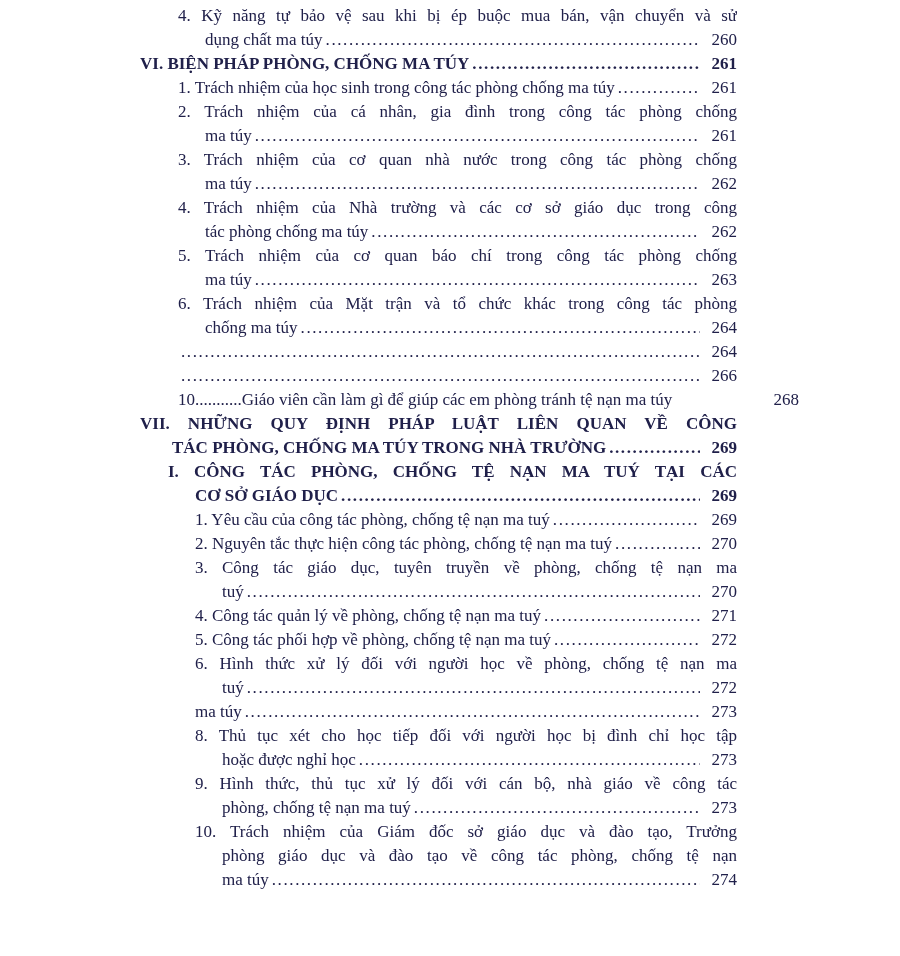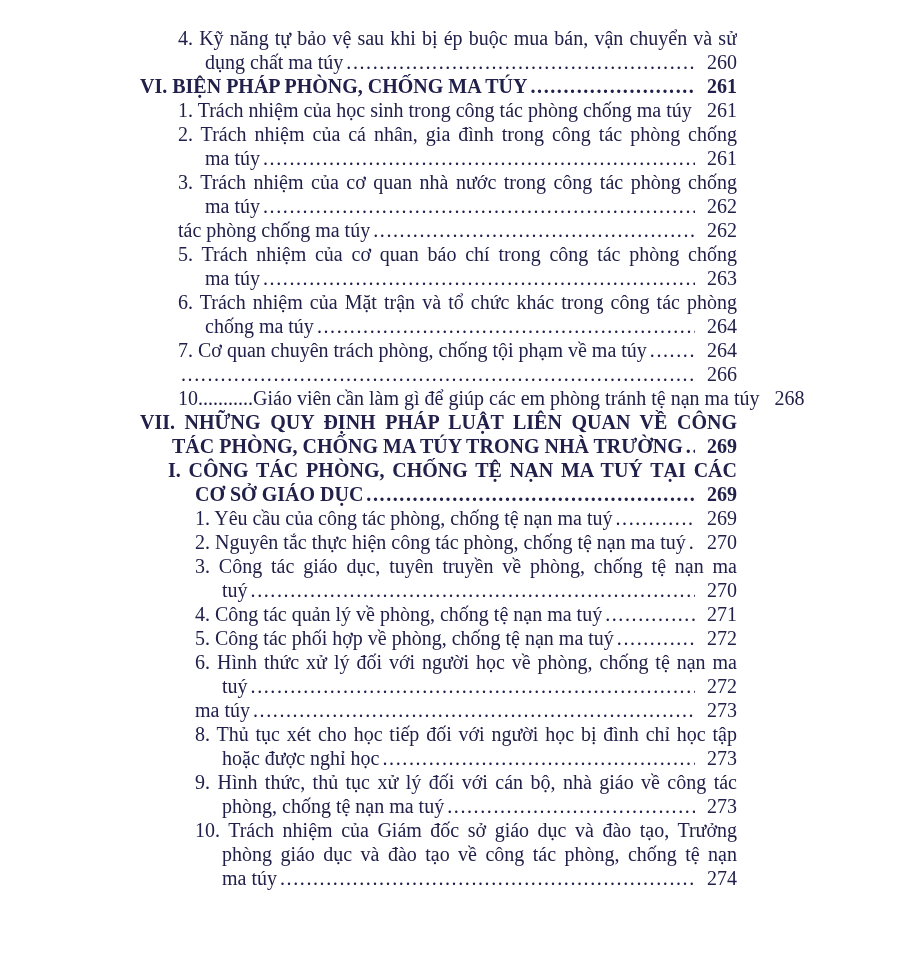--- a/index.html
+++ b/index.html
@@ -17,23 +17,23 @@
     width: 900px;
     height: 956px;
     background: #ffffff;
     overflow: hidden;
     color: var(--ink, #20204a);
   }
 
   .toc {
     position: absolute;
     left: 140px;
-    top: 26px;
+    top: 4px;
     width: 597px;
-    font-size: 20px;
+    font-size: 17px;
     line-height: 24px;
   }
 
   .entry { display: block; }
   .entry.bold { font-weight: bold; }
 
   
   .line {
     text-align: justify;
     text-align-last: justify;
@@ -122,20 +122,21 @@
       </div>
       <div class="entry item">
         <div class="line">3. Trách nhiệm của cơ quan nhà nước trong công tác phòng chống</div>
         <div class="lastline">
           <span class="txt">ma túy</span>
           <span class="dots"></span>
           <span class="pagenum">262</span>
         </div>
       </div>
       <div class="entry item">
+        <div class="line">4. Trách nhiệm của Nhà trường và các cơ sở giáo dục trong công</div>
         <div class="lastline">
           <span class="txt">tác phòng chống ma túy</span>
           <span class="dots"></span>
           <span class="pagenum">262</span>
         </div>
       </div>
       <div class="entry item">
         <div class="line">5. Trách nhiệm của cơ quan báo chí trong công tác phòng chống</div>
         <div class="lastline">
           <span class="txt">ma túy</span>
@@ -146,21 +147,20 @@
       <div class="entry item">
         <div class="line">6. Trách nhiệm của Mặt trận và tổ chức khác trong công tác phòng</div>
         <div class="lastline">
           <span class="txt">chống ma túy</span>
           <span class="dots"></span>
           <span class="pagenum">264</span>
         </div>
       </div>
       <div class="entry item">
         <div class="lastline">
-          <span class="txt">7. Cơ quan chuyên trách phòng, chống tội phạm về ma túy</span>
           <span class="dots"></span>
           <span class="pagenum">264</span>
         </div>
       </div>
       <div class="entry item">
         <div class="lastline">
           <span class="dots"></span>
           <span class="pagenum">266</span>
         </div>
       </div>

